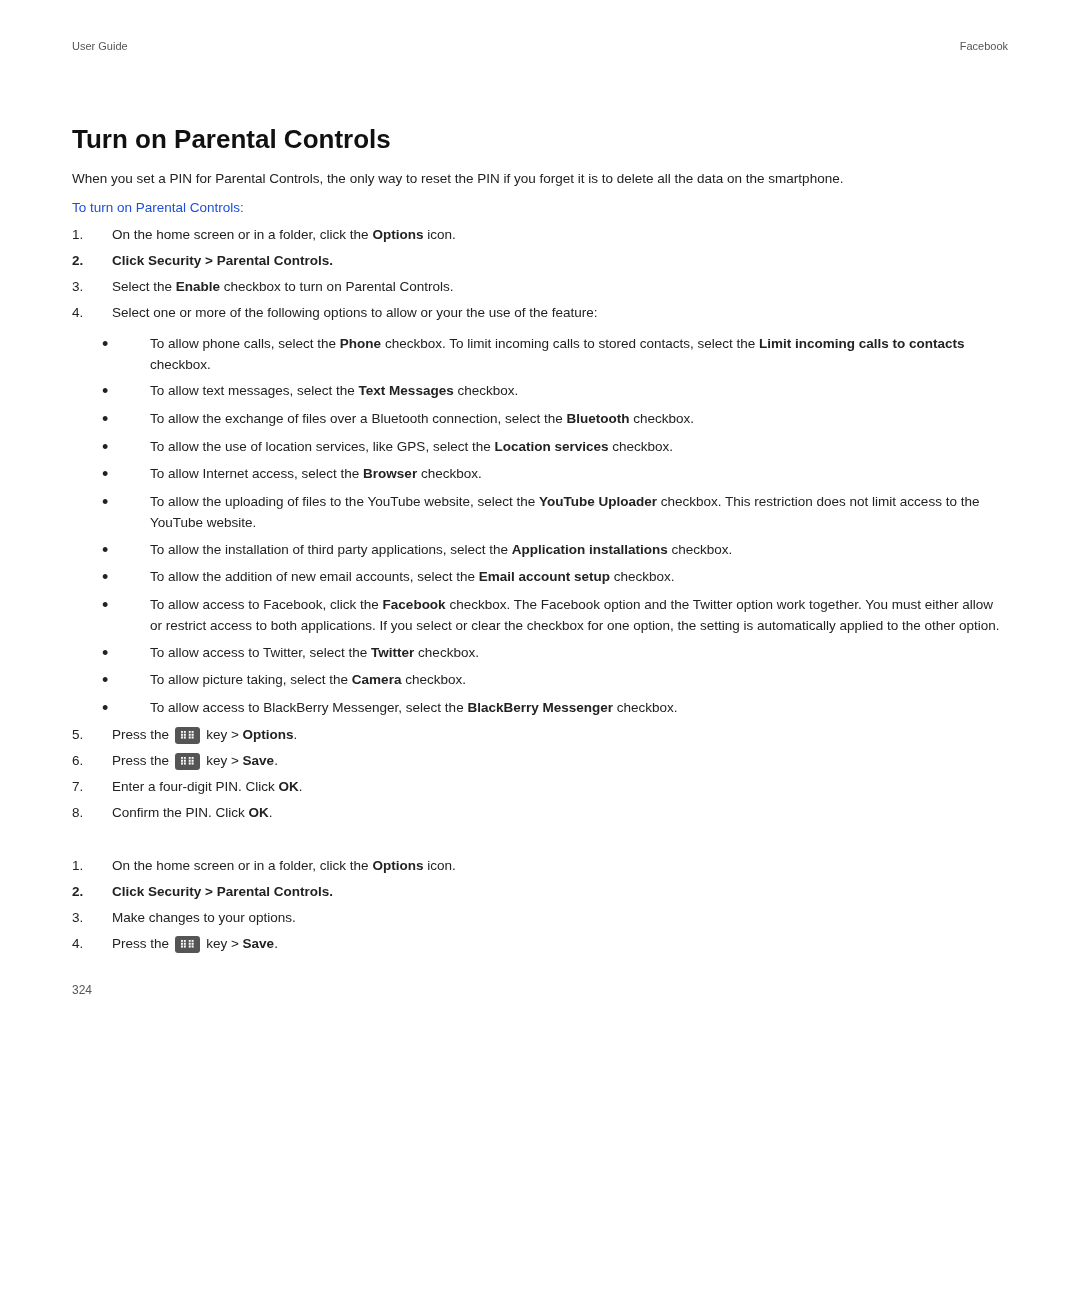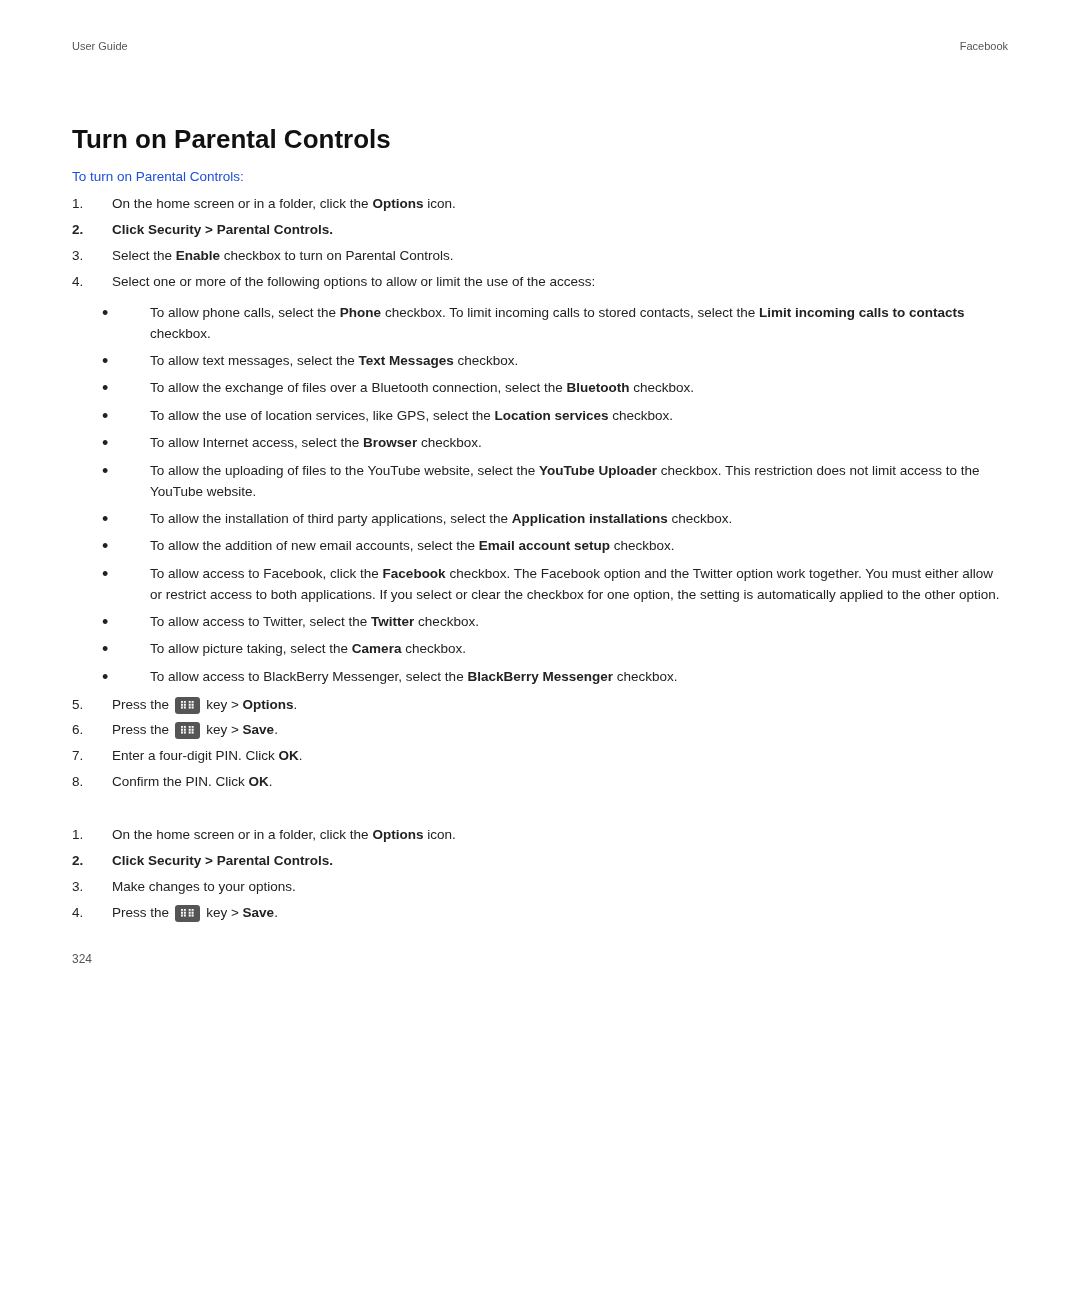--- a/index.html
+++ b/index.html
@@ -152,20 +152,21 @@
 <div class="page">
 
   <div class="header">
     <span class="header-left">User Guide</span>
     <span class="header-right">Facebook</span>
   </div>
 
   <section>
     <h1>Turn on Parental Controls</h1>
 
+    <p class="intro-text">When you set a PIN for Parental Controls, the only way to reset the PIN if you forget it is to delete all the data on the smartphone.</p>
     <p class="section-intro">To turn on Parental Controls:</p>
 
     <ol class="ordered-list">
 
       <li>
         <span class="num">1.</span>
         <span class="content">On the home screen or in a folder, click the <span class="bold">Options</span> icon.</span>
       </li>
 
       <li>
@@ -173,21 +174,21 @@
         <span class="content step-bold-2">Click <span class="bold">Security &gt; Parental Controls</span>.</span>
       </li>
 
       <li>
         <span class="num">3.</span>
         <span class="content">Select the <span class="bold">Enable</span> checkbox to turn on Parental Controls.</span>
       </li>
 
       <li>
         <span class="num">4.</span>
-        <span class="content">Select one or more of the following options to allow or limit the use of the access:</span>
+        <span class="content">Select one or more of the following options to allow or your the use of the feature:</span>
       </li>
     </ol>
 
     <ul class="bullet-list">
       <li>
         <span class="bullet">•</span>
         <span class="bcontent">To allow phone calls, select the <span class="bold">Phone</span> checkbox. To limit incoming calls to stored contacts, select the <span class="bold">Limit incoming calls to contacts</span> checkbox.</span>
       </li>
       <li>
         <span class="bullet">•</span>

